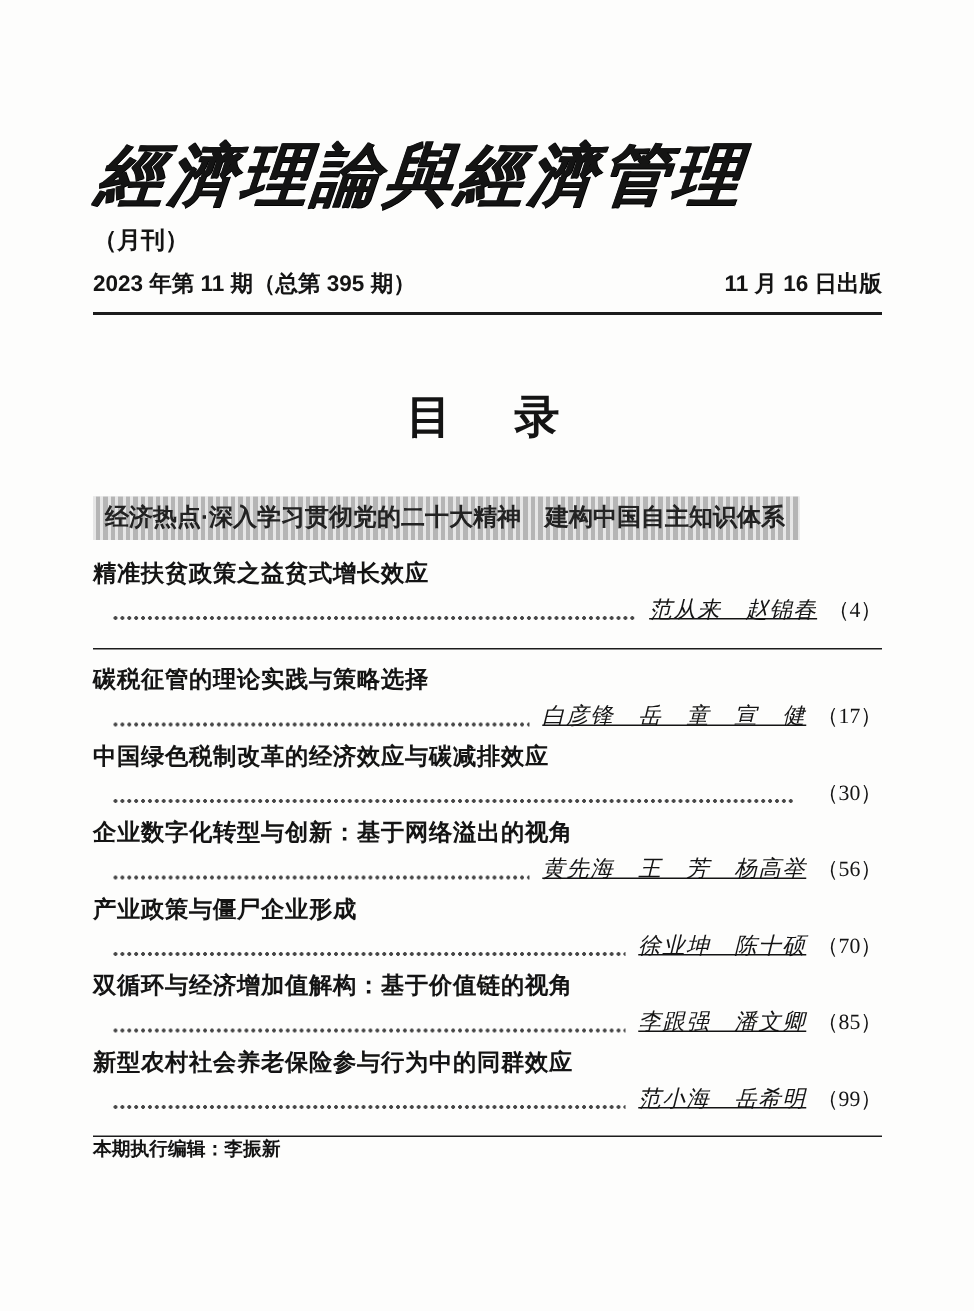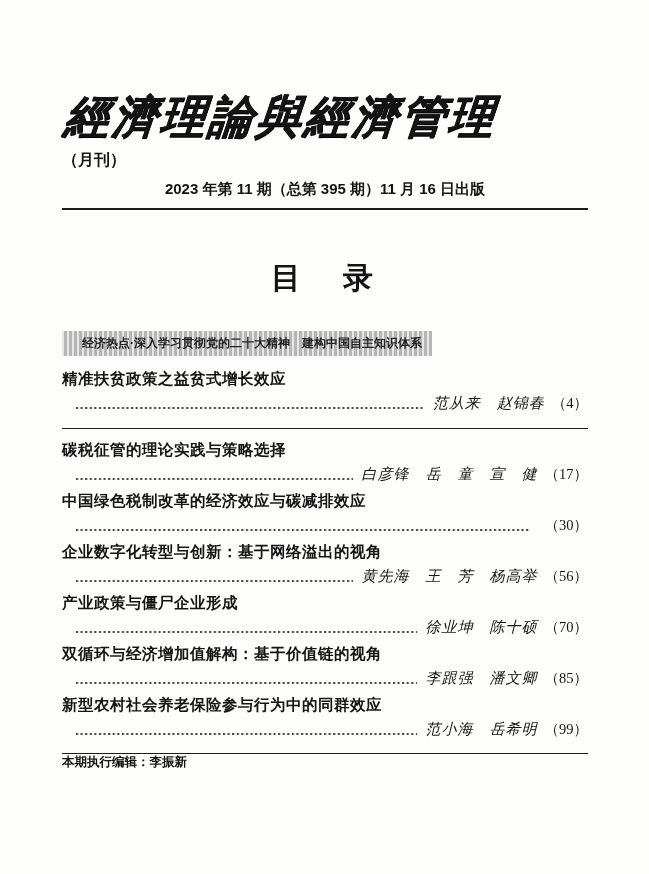--- a/index.html
+++ b/index.html
@@ -14,46 +14,46 @@
   
   .masthead {
     font-family:"DejaVu Sans", sans-serif;
     font-weight:900; font-style:italic;
     font-size:45px; line-height:58px; letter-spacing:3px;
     transform:skewX(-5deg); transform-origin:left bottom;
     white-space:nowrap;
     text-shadow:0.6px 0 0 #000, 0 0.6px 0 #000;
   }
   .frequency { text-align:left; padding-right:26px; font-weight:bold; font-size:16px; margin-top:4px; }
-  .issue-row { display:flex; justify-content:center; align-items:baseline; font-weight:bold; font-size:15px; margin-top:9px; }
+  .issue-row { display:flex; justify-content:space-between; align-items:baseline; font-weight:bold; font-size:15px; margin-top:9px; }
   .rule { border:none; border-top:2px solid #1c1c1c; margin:9px 0 0 0; height:0; }
 
   .toc-heading { text-align:center; font-size:30px; font-weight:bold; letter-spacing:6px; margin-top:48px; }
 
   .banner-wrap { margin-top:32px; }
   .banner {
-    display:inline-block; font-weight:bold; font-size:12px;
-    padding:4px 10px 4px 20px; color:#222;
+    display:inline-block; font-weight:bold; font-size:16px;
+    padding:4px 10px 4px 8px; color:#222;
     background-color:#c9c9c9;
     background-image:repeating-linear-gradient(90deg,
       rgba(255,255,255,0.55) 0px, rgba(255,255,255,0.55) 2px,
       rgba(110,110,110,0.22) 2px, rgba(110,110,110,0.22) 5px);
   }
 
   .article { margin-top:5px; }
   .article-title { font-weight:bold; font-size:15.5px; line-height:22px; letter-spacing:0.5px; }
   .leader-row { display:flex; align-items:flex-end; margin-top:3px; padding-left:13px; line-height:21px; }
   .dots {
     flex:1; height:4px; margin:0 9px 4px 0;
     background-image:radial-gradient(circle at 2px 2px, #474747 1.05px, transparent 1.45px);
     background-size:4.6px 4px; background-repeat:repeat-x; background-position:left bottom;
   }
   .authors {
     font-family:"Liberation Serif", serif; font-style:italic;
-    font-size:15px; letter-spacing:1px; white-space:nowrap;
+    font-size:15px; letter-spacing:1px; white-space:nowrap;text-decoration:underline;
   }
   .page-no { font-family:"Liberation Serif", serif; font-size:14.5px; margin-left:7px; white-space:nowrap; }
 
   .divider { border:none; border-top:1.6px solid #1c1c1c; margin:14px 0 10px 0; height:0; }
   .bottom-rule { border:none; border-top:1.4px solid #1c1c1c; margin:13px 0 0 0; height:0; }
   .editor-note { text-align:left; font-weight:bold; font-size:12.5px; }
 </style>
 </head>
 <body>
 

